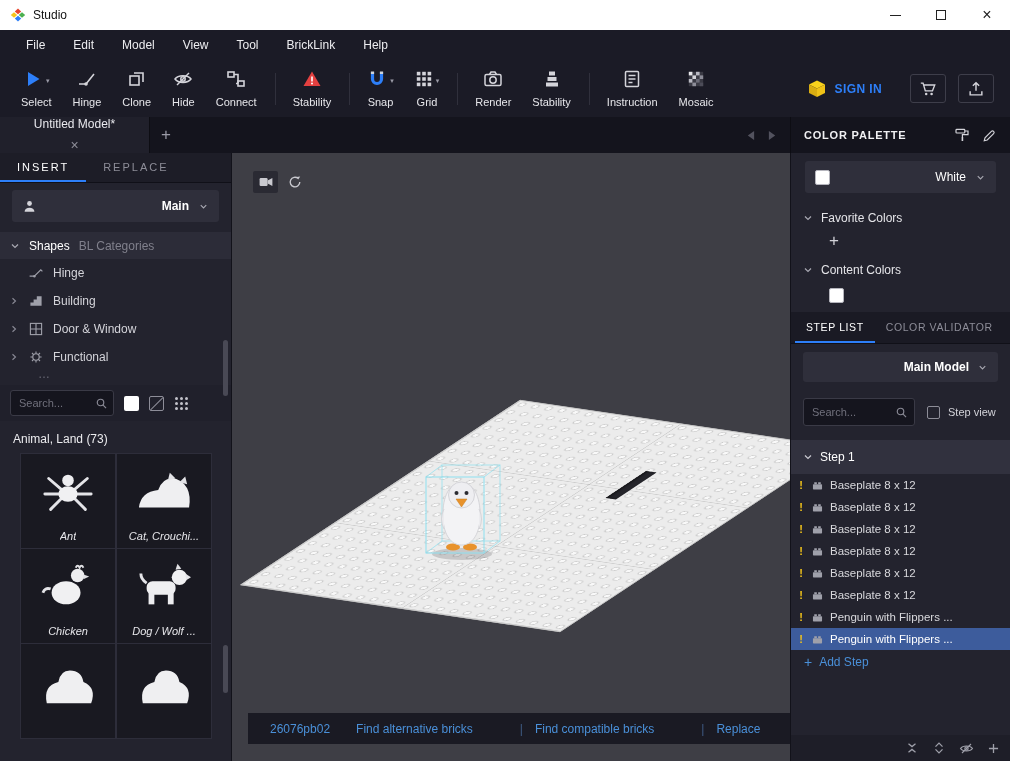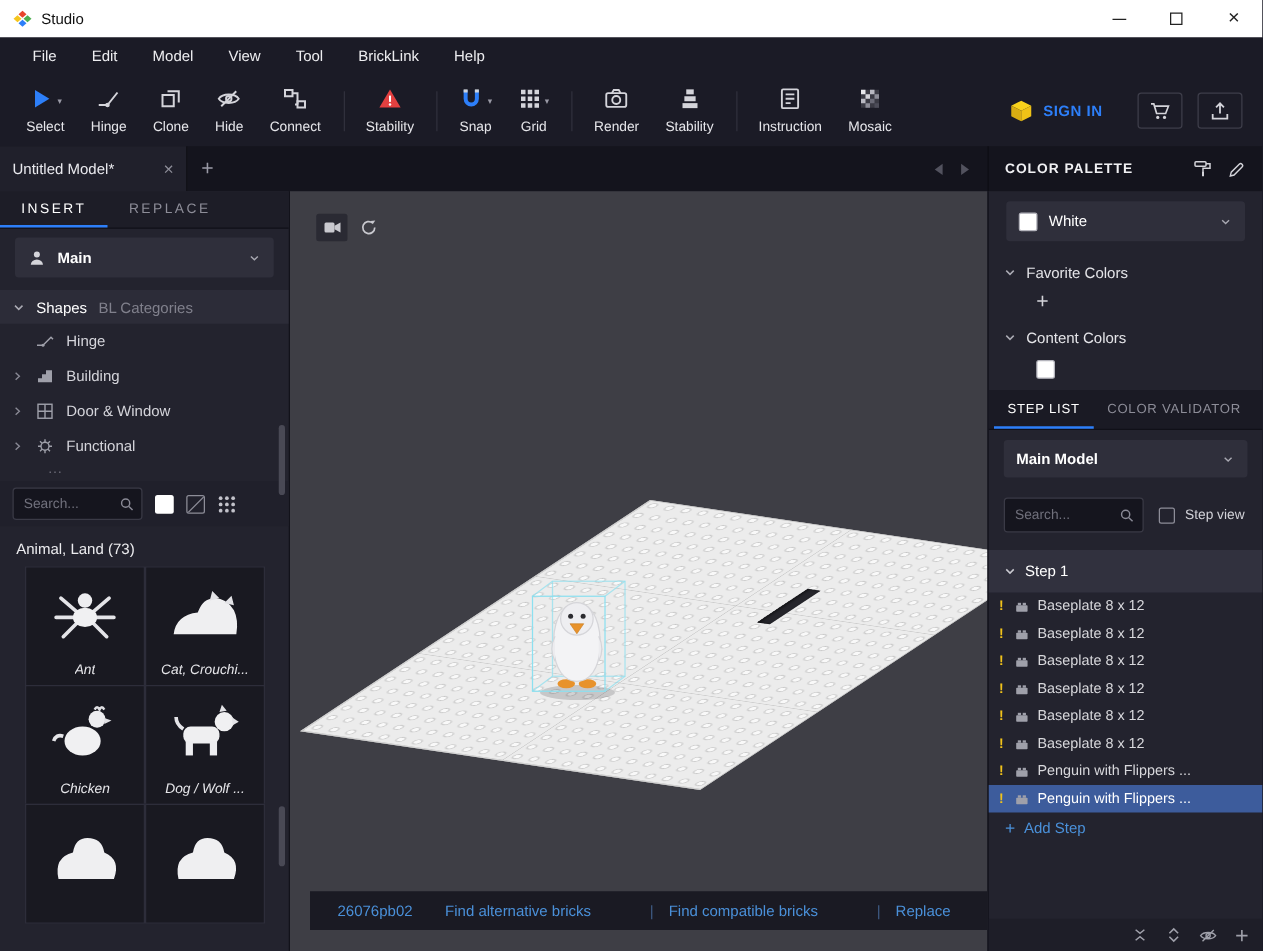--- a/index.html
+++ b/index.html
@@ -29,39 +29,39 @@
   .tool.has-dropdown .caret { display:inline; }
   .tool-label { margin-top:4px; font-size:11px; color:#e6e6ea; white-space:nowrap; }
   .toolbar-right { margin-left:auto; display:flex; align-items:center; gap:12px; padding-right:16px; }
   .signin { display:flex; align-items:center; gap:8px; margin-right:16px; cursor:pointer; }
   .signin-label { color:#2d7ff9; font-weight:bold; font-size:12px; letter-spacing:.4px; }
   .sq-btn { width:36px; height:29px; border:1px solid #3e3e4a; border-radius:3px; display:flex; align-items:center; justify-content:center; cursor:pointer; }
 
   
   .strip-row { height:36px; display:flex; flex:none; }
   .tabstrip { width:790px; background:#14141d; display:flex; align-items:center; }
-  .doc-tab { height:36px; width:150px; background:#20202b; display:flex; align-items:center; padding:0 10px; gap:8px; font-size:12px; color:#e9e9ee; border-right:1px solid #0d0d13; cursor:default; }
+  .doc-tab { height:36px; width:150px; background:#20202b; display:flex; align-items:center; padding:0 10px; gap:8px; font-size:12px; color:#e9e9ee; border-right:1px solid #0d0d13; cursor:default;flex-direction:column; }
   .tab-label { flex:1; white-space:nowrap; overflow:hidden; text-overflow:ellipsis; }
   .tab-close { color:#8d8d98; font-size:14px; cursor:pointer; }
   .new-tab { width:32px; text-align:center; color:#9a9aa6; font-size:17px; line-height:34px; cursor:pointer; }
   .strip-spacer { flex:1; }
   .nav-arrow { margin-right:13px; display:flex; align-items:center; cursor:default; }
   .rp-header { width:220px; background:#14141d; display:flex; align-items:center; padding:0 13px; gap:12px; border-left:1px solid #0d0d13; }
   .rp-title { flex:1; font-size:11px; font-weight:bold; letter-spacing:.8px; color:#f0f0f3; }
 
   
   .content-row { flex:1; display:flex; min-height:0; }
 
   
   .left-panel { width:232px; background:#23232e; position:relative; overflow:hidden; flex:none; border-right:1px solid #12121a; }
   .mode-tabs { height:30px; background:#1d1d27; display:flex; border-bottom:1px solid #101018; }
   .mode-tab { padding:0 17px; line-height:29px; font-size:11px; letter-spacing:2px; color:#8d8d98; cursor:pointer;text-align:right; }
   .mode-tab.active { color:#ffffff; box-shadow:inset 0 -2px 0 #2d7ff9; }
   .model-dd { margin:7px 12px 0; height:32px; background:#2f2f3b; border-radius:3px; display:flex; align-items:center; padding:0 10px; gap:9px; font-weight:bold; color:#fff; cursor:pointer; }
-  .dd-label { flex:1; }
+  .dd-label { flex:1;text-align:right; }
   .cat-tabs { margin-top:10px; height:27px; background:#2c2c38; display:flex; align-items:center; padding-left:10px; gap:9px; }
   .cat-tab { font-size:12px; color:#80808c; cursor:pointer; }
   .cat-tab.active { color:#ffffff; }
   .cat-list { }
   .cat-row { height:28px; display:flex; align-items:center; padding-left:9px; gap:8px; color:#d4d4da; font-size:12px; cursor:pointer; }
   .cat-row.no-chevron .cat-arrow { visibility:hidden; }
   .cat-arrow { width:11px; display:flex; }
   .cat-icon { width:17px; display:flex; }
   .cat-more { height:14px; line-height:7px; overflow:hidden; color:#6a6a76; padding-left:38px; font-size:12px; }
   .search-row { height:36px; background:#20202b; display:flex; align-items:center; padding:0 10px; gap:10px; }

